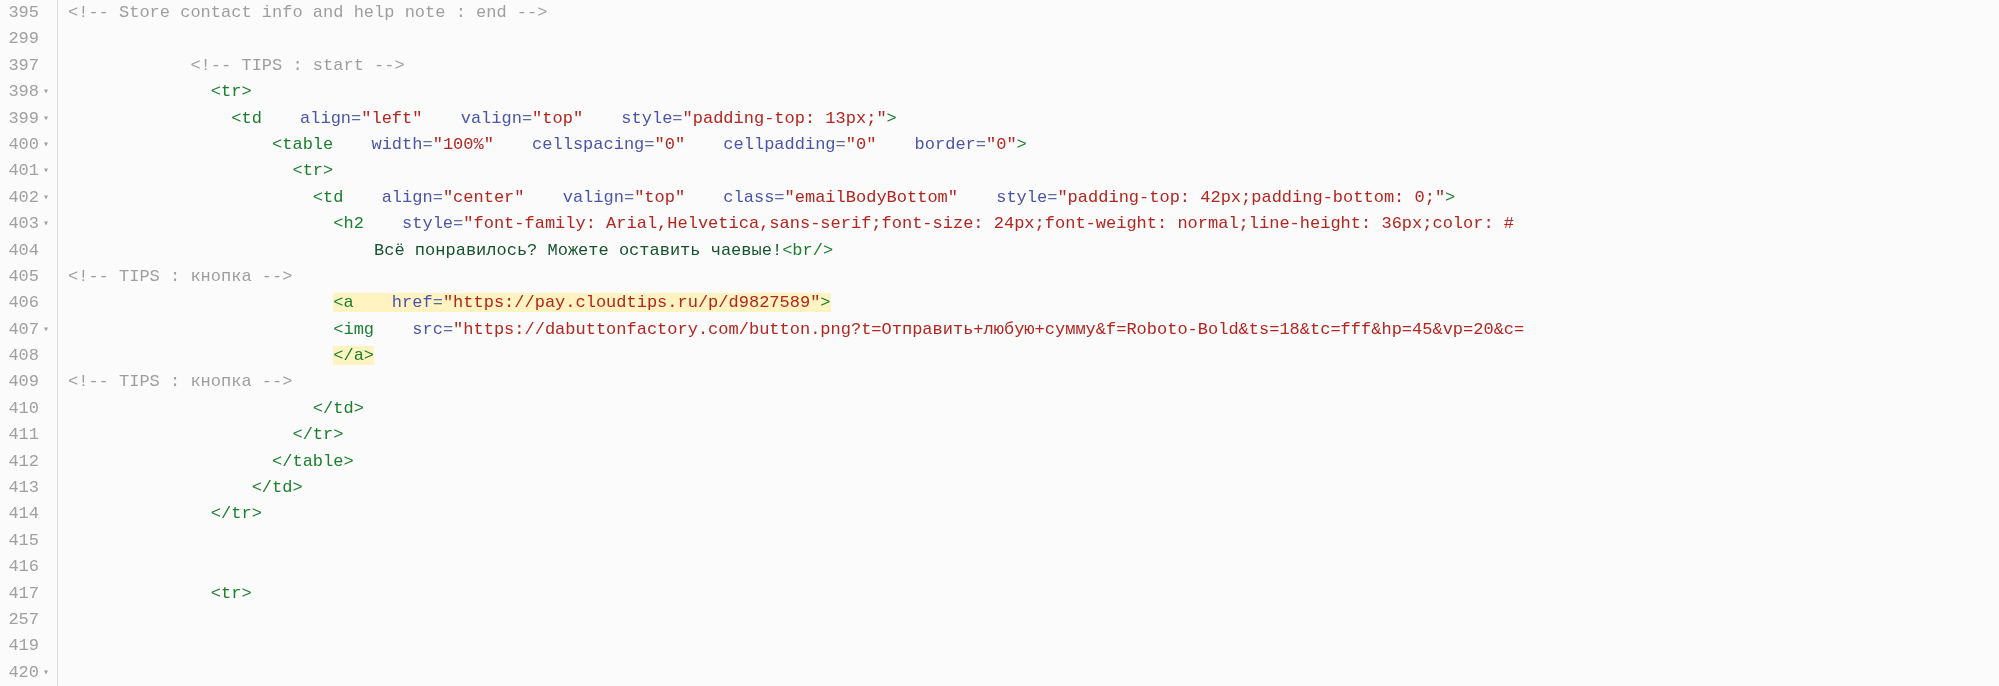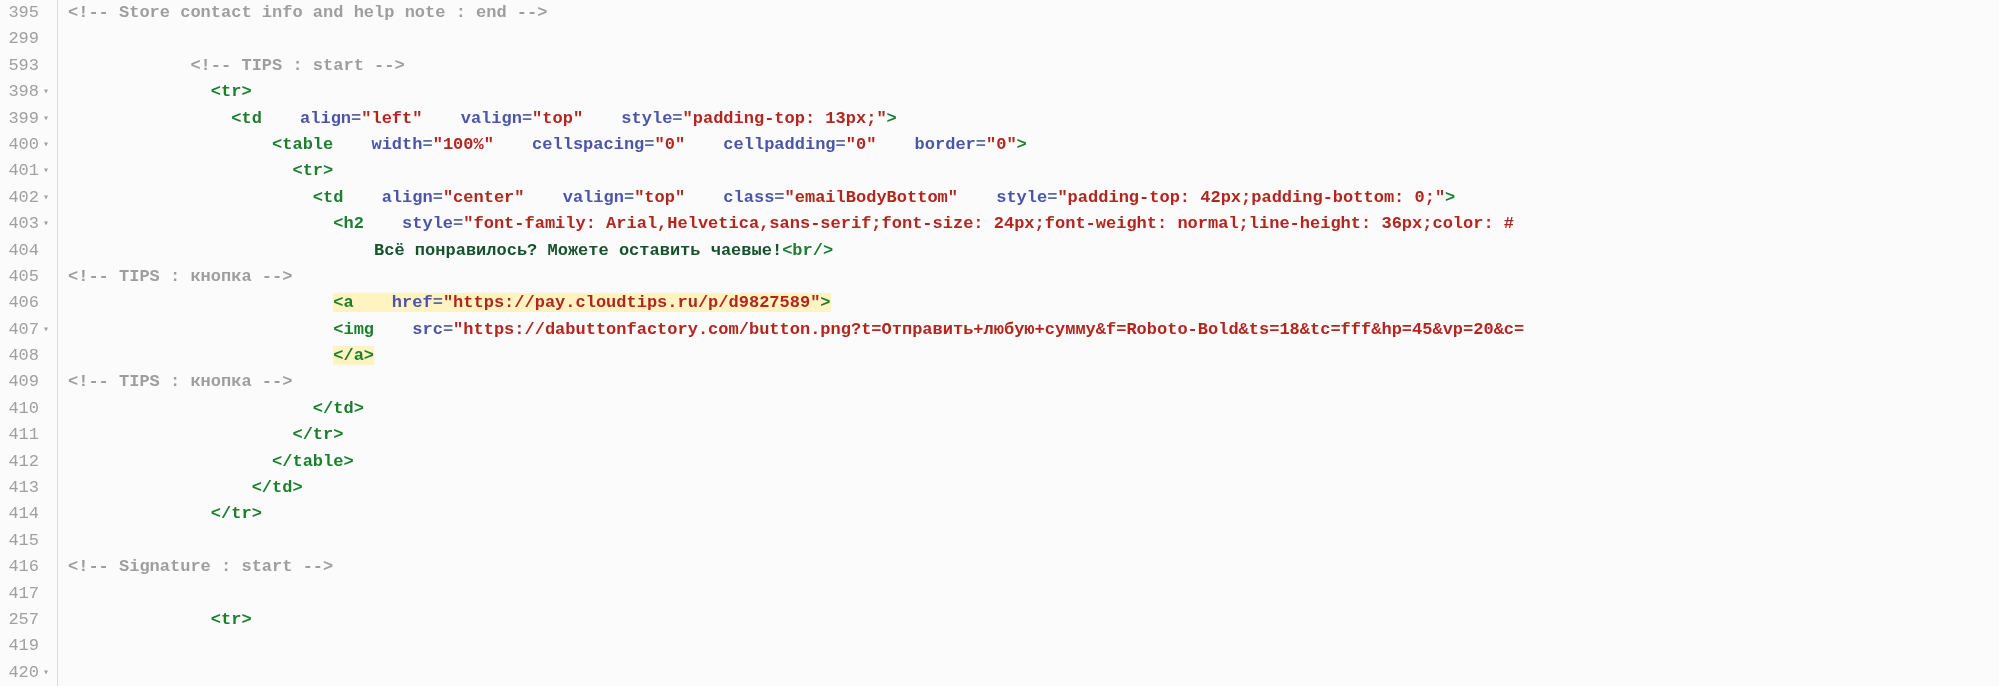--- a/index.html
+++ b/index.html
@@ -38,21 +38,20 @@
     margin-left: 2px;
     font-size: 10px;
     width: 10px;
     display: inline-block;
     text-align: center;
   }
   .code {
     padding-left: 10px;
     flex: 1;
     overflow: hidden;
-    font-weight: bold;
   }
   .codeline {
     height: 26.4px;
     white-space: pre;
   }
   .c-comment { color: #9e9e9e; }
   .c-tag     { color: #1b7f2e; }
   .c-attr    { color: #4a55aa; padding-left: 28px; }
   .c-punct   { color: #5b6aa0; }
   .c-val     { color: #b3251e; }
@@ -68,21 +67,21 @@
   <div class="gutter">
     <div class="ln">
         <span>395</span>
         <span class="fold"></span>
       </div>
     <div class="ln">
         <span>299</span>
         <span class="fold"></span>
       </div>
     <div class="ln">
-        <span>593</span>
+        <span>397</span>
         <span class="fold"></span>
       </div>
     <div class="ln">
         <span>398</span>
         <span class="fold">▾</span>
       </div>
     <div class="ln">
         <span>399</span>
         <span class="fold">▾</span>
       </div>
@@ -211,19 +210,18 @@
 
     <div class="codeline"><span>                    </span><span class="c-tag">&lt;/</span><span class="c-tag">table</span><span class="c-tag">&gt;</span></div>
 
     <div class="codeline"><span>                  </span><span class="c-tag">&lt;/</span><span class="c-tag">td</span><span class="c-tag">&gt;</span></div>
 
     <div class="codeline"><span>              </span><span class="c-tag">&lt;/</span><span class="c-tag">tr</span><span class="c-tag">&gt;</span></div>
 
 
     <div class="codeline"></div>
 
-    <div class="codeline"><span class="c-comment">&lt;!-- Signature : start --&gt;</span></div>
 
     <div class="codeline"></div>
 
     <div class="codeline"><span>              </span><span class="c-tag">&lt;</span><span class="c-tag">tr</span><span class="c-tag">&gt;</span></div>
   </div>
 </div>
 
 </body></html>

